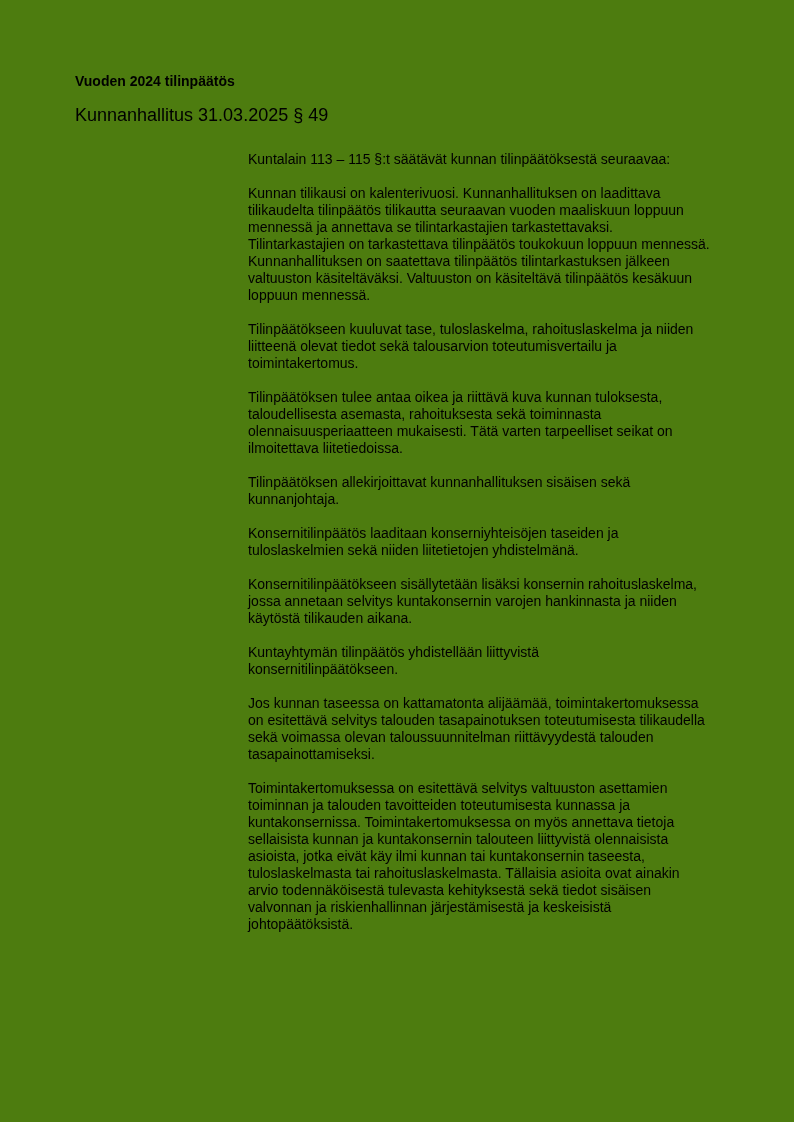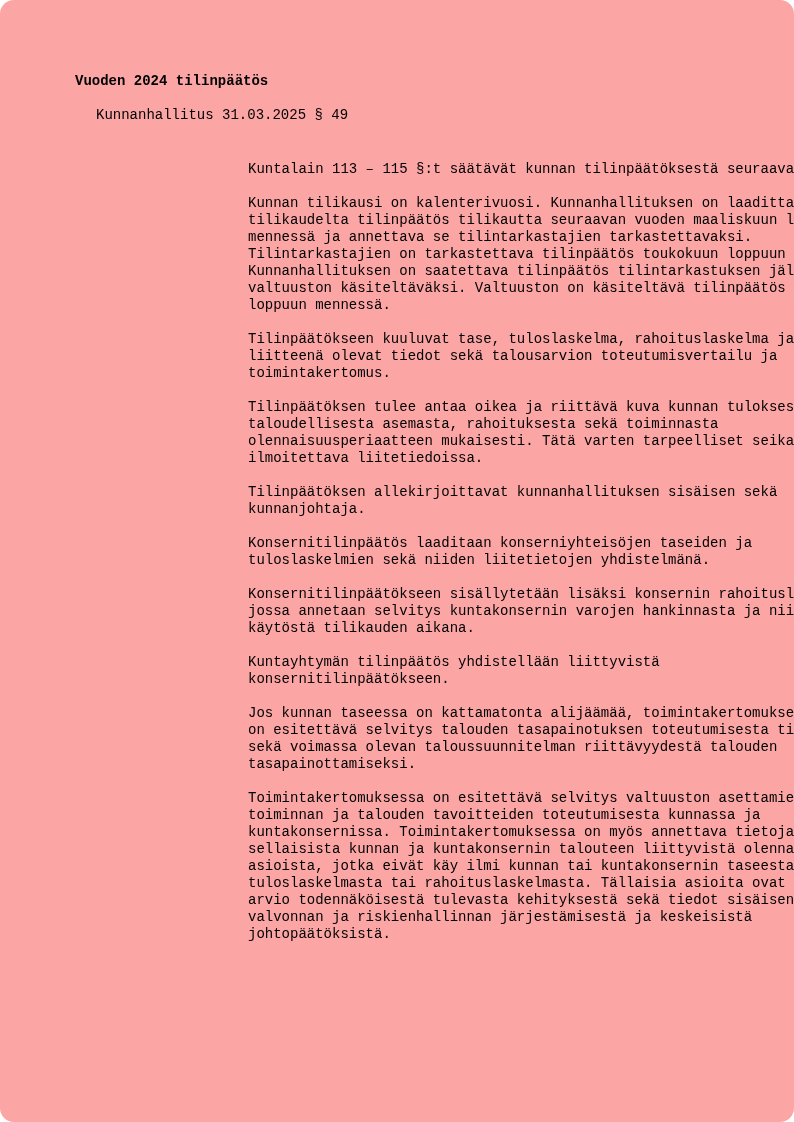--- a/index.html
+++ b/index.html
@@ -4,44 +4,43 @@
 <style>
   html, body {
     margin: 0;
     padding: 0;
     background: #ffffff;
   }
   .page {
     position: relative;
     width: 794px;
     height: 1122px;
-    background: #fca5a5;
+    background: #4d7c0f;
     color: #000000;
-    font-family: Liberation Mono, monospace;
+    font-family: Liberation Sans, sans-serif;
     overflow: hidden;
     box-sizing: border-box;
-    border-radius: 14px;
   }
   .doc-title {
     margin: 0;
     padding-top: 73px;
     margin-left: 75px;
     font-size: 14px;
     line-height: 17px;
     font-weight: bold;
     white-space: pre;
   }
   .doc-subtitle {
-    margin: 17px 0 0 96px;
-    font-size: 14px;
+    margin: 17px 0 0 75px;
+    font-size: 18px;
     line-height: 17px;
     white-space: pre;
   }
   .body-block {
-    margin: 37px 40px 0 248px;
+    margin: 27px 40px 0 248px;
   }
   .para {
     margin: 0 0 17px 0;
     font-size: 14px;
     line-height: 17px;
     white-space: pre;
   }
 </style>
 </head>
 <body>

